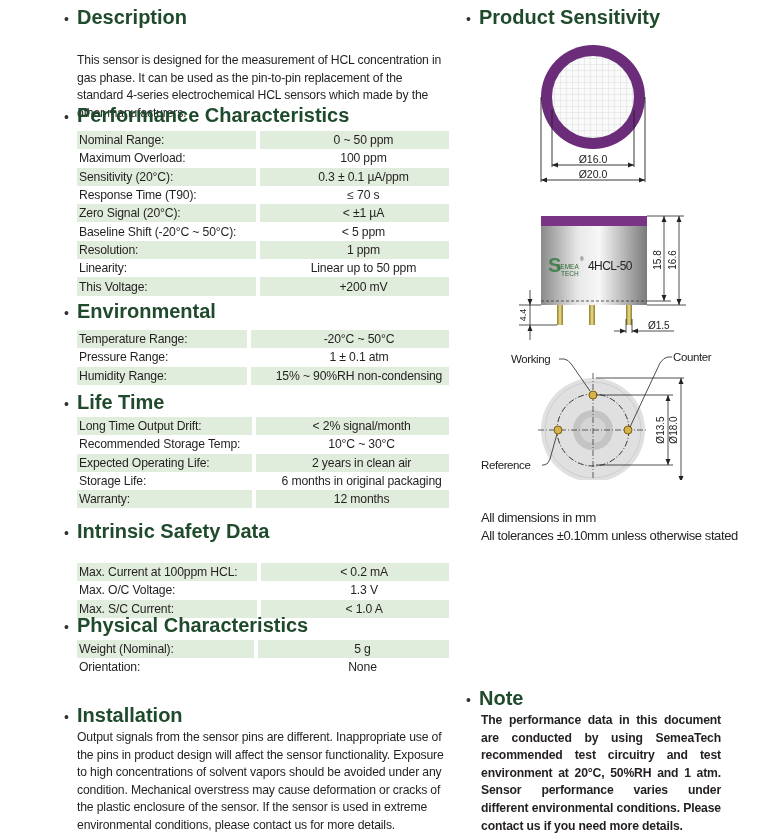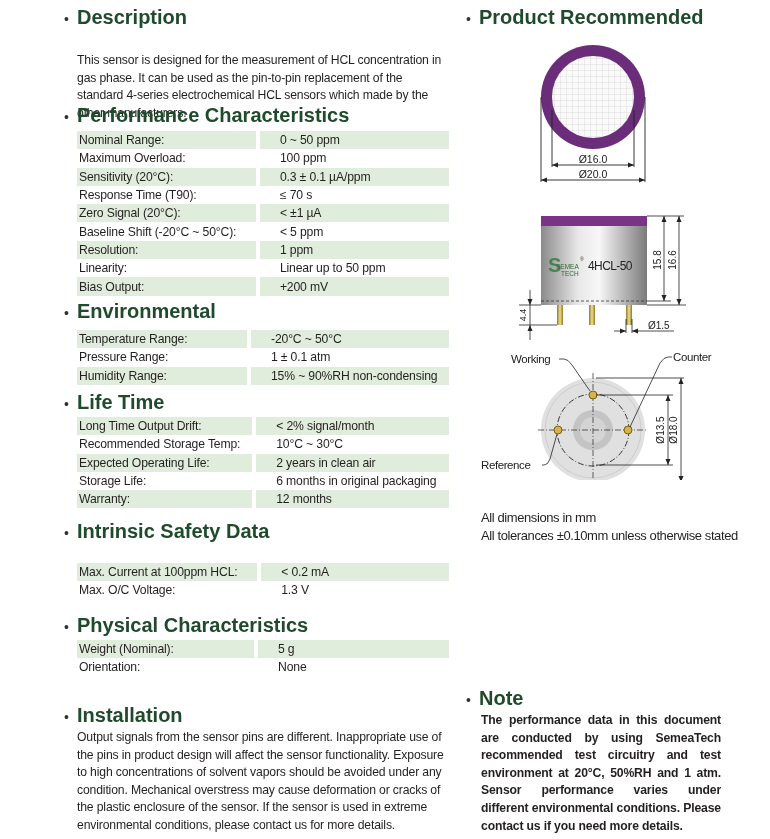--- a/index.html
+++ b/index.html
@@ -6,21 +6,21 @@
   body { width:770px; height:839px; position:relative; overflow:hidden; font-family:"Liberation Sans", sans-serif; color:#231f20; }
   .col-left { position:absolute; left:64px; top:0; width:385px; }
   .col-right { position:absolute; left:466px; top:0; width:300px; }
   .sec-title { font-family:"Liberation Sans", sans-serif; font-weight:bold; color:#1f4a2c; font-size:20px; line-height:24px; margin:0; white-space:nowrap; display:flex; align-items:baseline; }
   .bullet { display:inline-block; width:13px; font-size:14px; color:#333; font-weight:normal; }
   .para { font-size:12.2px; line-height:17.6px; color:#231f20; margin:0 0 0 13px; letter-spacing:-0.15px; }
   .justify { text-align:justify; }
   table.spec { border-collapse:separate; border-spacing:4px 0; margin-left:9px; width:380px; }
   table.spec td { font-size:12.2px; height:18.3px; padding:0 2px 0 2px; letter-spacing:-0.15px; white-space:nowrap; }
   table.spec td.k { width:178px; }
-  table.spec td.v { text-align:left; width:178px;padding-left:20px; }
+  table.spec td.v { text-align:center; width:178px;padding-left:20px; }
   table.spec tr:nth-child(odd) td { background:#e1eddc; }
   .note-small { font-size:13px; line-height:17.5px; color:#231f20; letter-spacing:-0.4px; margin-left:15px; }
   svg text { font-family:"Liberation Sans", sans-serif; }
 </style>
 </head>
 <body>
 
 <div class="col-left">
 
   <div style="position:absolute; top:5px; left:0; width:385px;">
@@ -64,21 +64,21 @@
           </tr>
           <tr>
             <td class="k">Resolution:</td>
             <td class="v">1 ppm</td>
           </tr>
           <tr>
             <td class="k">Linearity:</td>
             <td class="v">Linear up to 50 ppm</td>
           </tr>
           <tr>
-            <td class="k">Bias Output:</td>
+            <td class="k">This Voltage:</td>
             <td class="v">+200 mV</td>
           </tr>
         </tbody>
     </table>
   </div>
 
   <div style="position:absolute; top:299px; left:0;">
     <h2 class="sec-title">
         <span class="bullet">•</span>
         <span>Environmental</span>
@@ -139,20 +139,24 @@
       </h2>
     <table class="spec" style="margin-top:18px;">
       <tbody id="tb-safety">
           <tr>
             <td class="k">Max. Current at 100ppm HCL:</td>
             <td class="v">&lt; 0.2 mA</td>
           </tr>
           <tr>
             <td class="k">Max. O/C Voltage:</td>
             <td class="v">1.3 V</td>
+          </tr>
+          <tr>
+            <td class="k">Max. S/C Current:</td>
+            <td class="v">&lt; 1.0 A</td>
           </tr>
         </tbody>
     </table>
   </div>
 
   <div style="position:absolute; top:613px; left:0;">
     <h2 class="sec-title">
         <span class="bullet">•</span>
         <span>Physical Characteristics</span>
       </h2>
@@ -175,21 +179,21 @@
         <span class="bullet">•</span>
         <span>Installation</span>
       </h2>
     <p class="para" style="width:375px;">Output signals from the sensor pins are different. Inappropriate use of the pins in product design will affect the sensor functionality. Exposure to high concentrations of solvent vapors should be avoided under any condition. Mechanical overstress may cause deformation or cracks of the plastic enclosure of the sensor. If the sensor is used in extreme environmental conditions, please contact us for more details.</p>
   </div>
 </div>
 
 <div class="col-right">
   <h2 class="sec-title" style="position:absolute; top:5px; left:0;">
       <span class="bullet">•</span>
-      <span>Product Recommended</span>
+      <span>Product Sensitivity</span>
     </h2>
 
   <svg style="position:absolute; left:70px; top:40px;" width="120" height="145" viewBox="0 0 120 145">
     <defs>
       <pattern id="mesh" width="6" height="6" patternUnits="userSpaceOnUse">
         <rect width="6" height="6" fill="#fafafa"></rect>
         <path d="M6 0 L0 0 0 6" fill="none" stroke="#d6d6d6" stroke-width="0.8"></path>
       </pattern>
     </defs>
     <circle cx="57" cy="57" r="52" fill="#6b2d7a"></circle>

